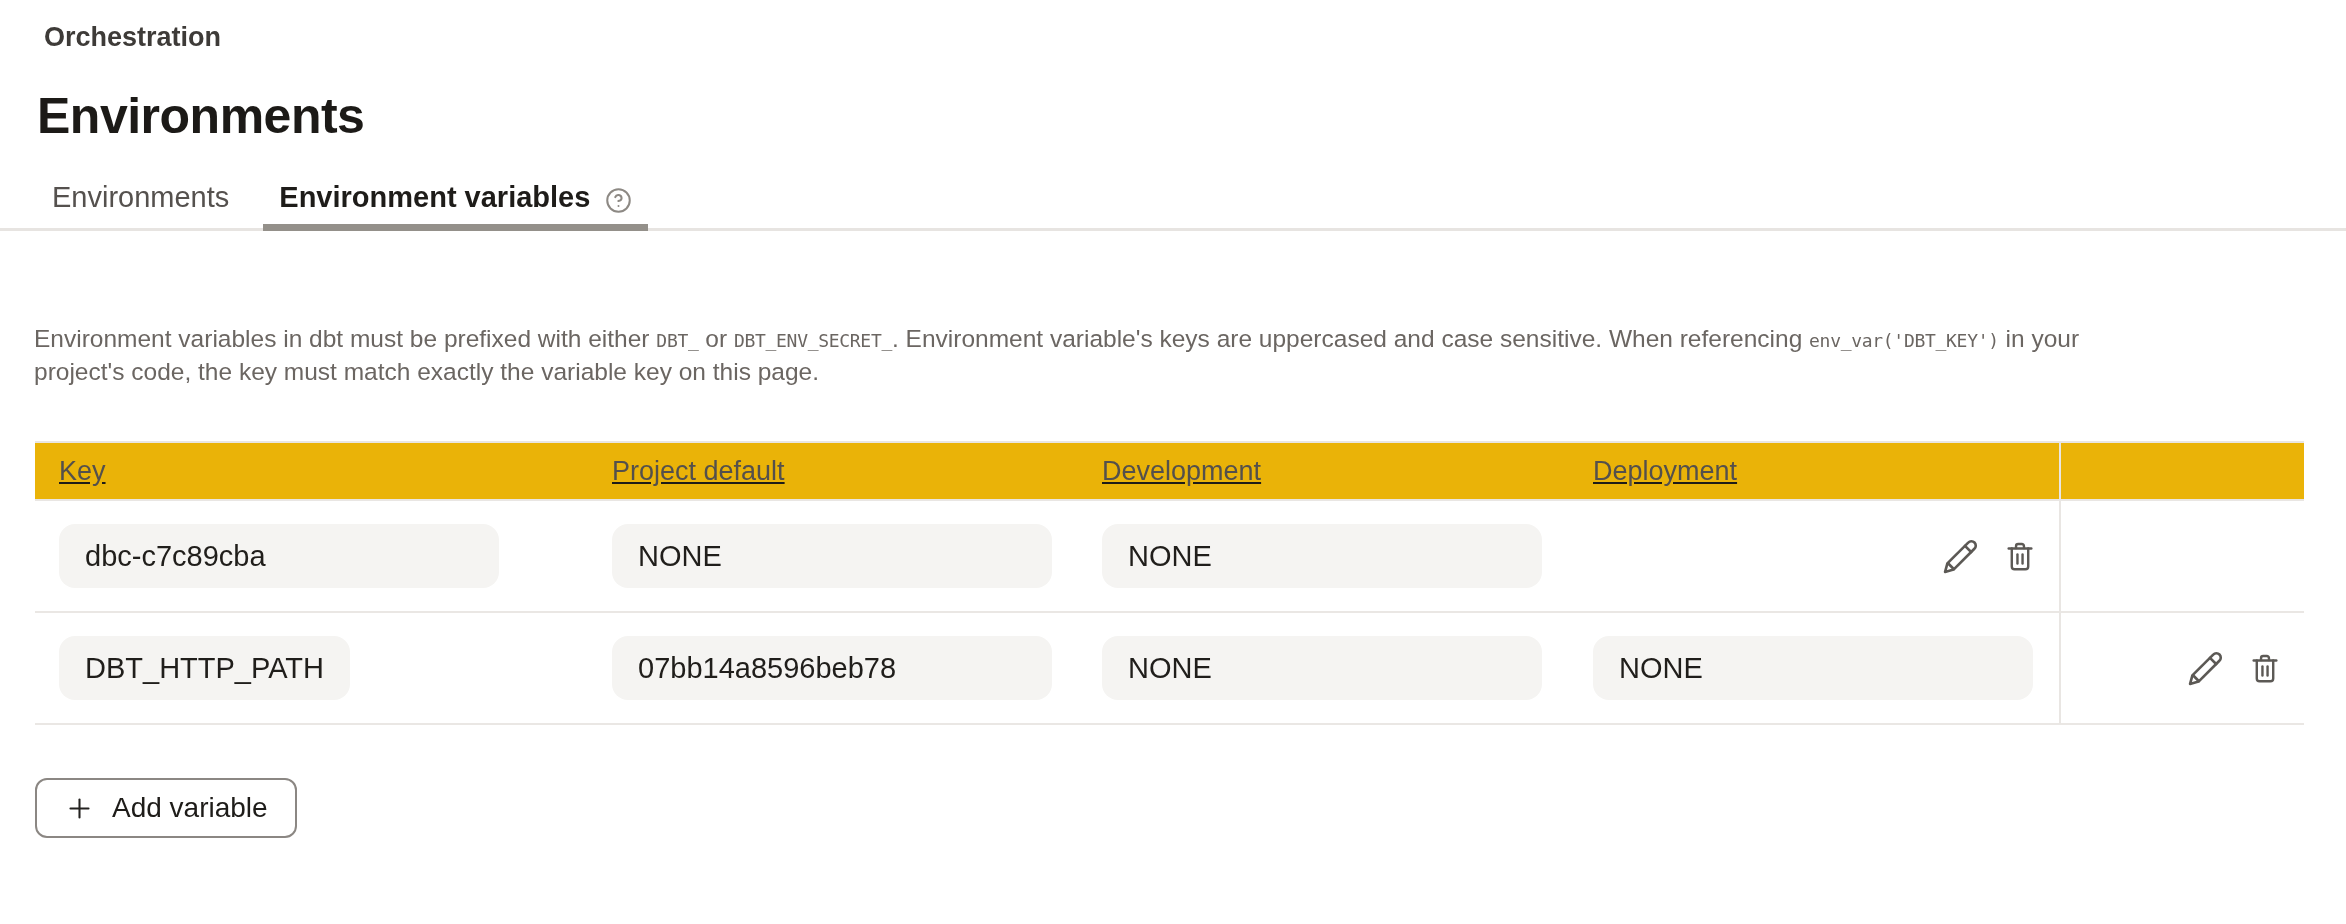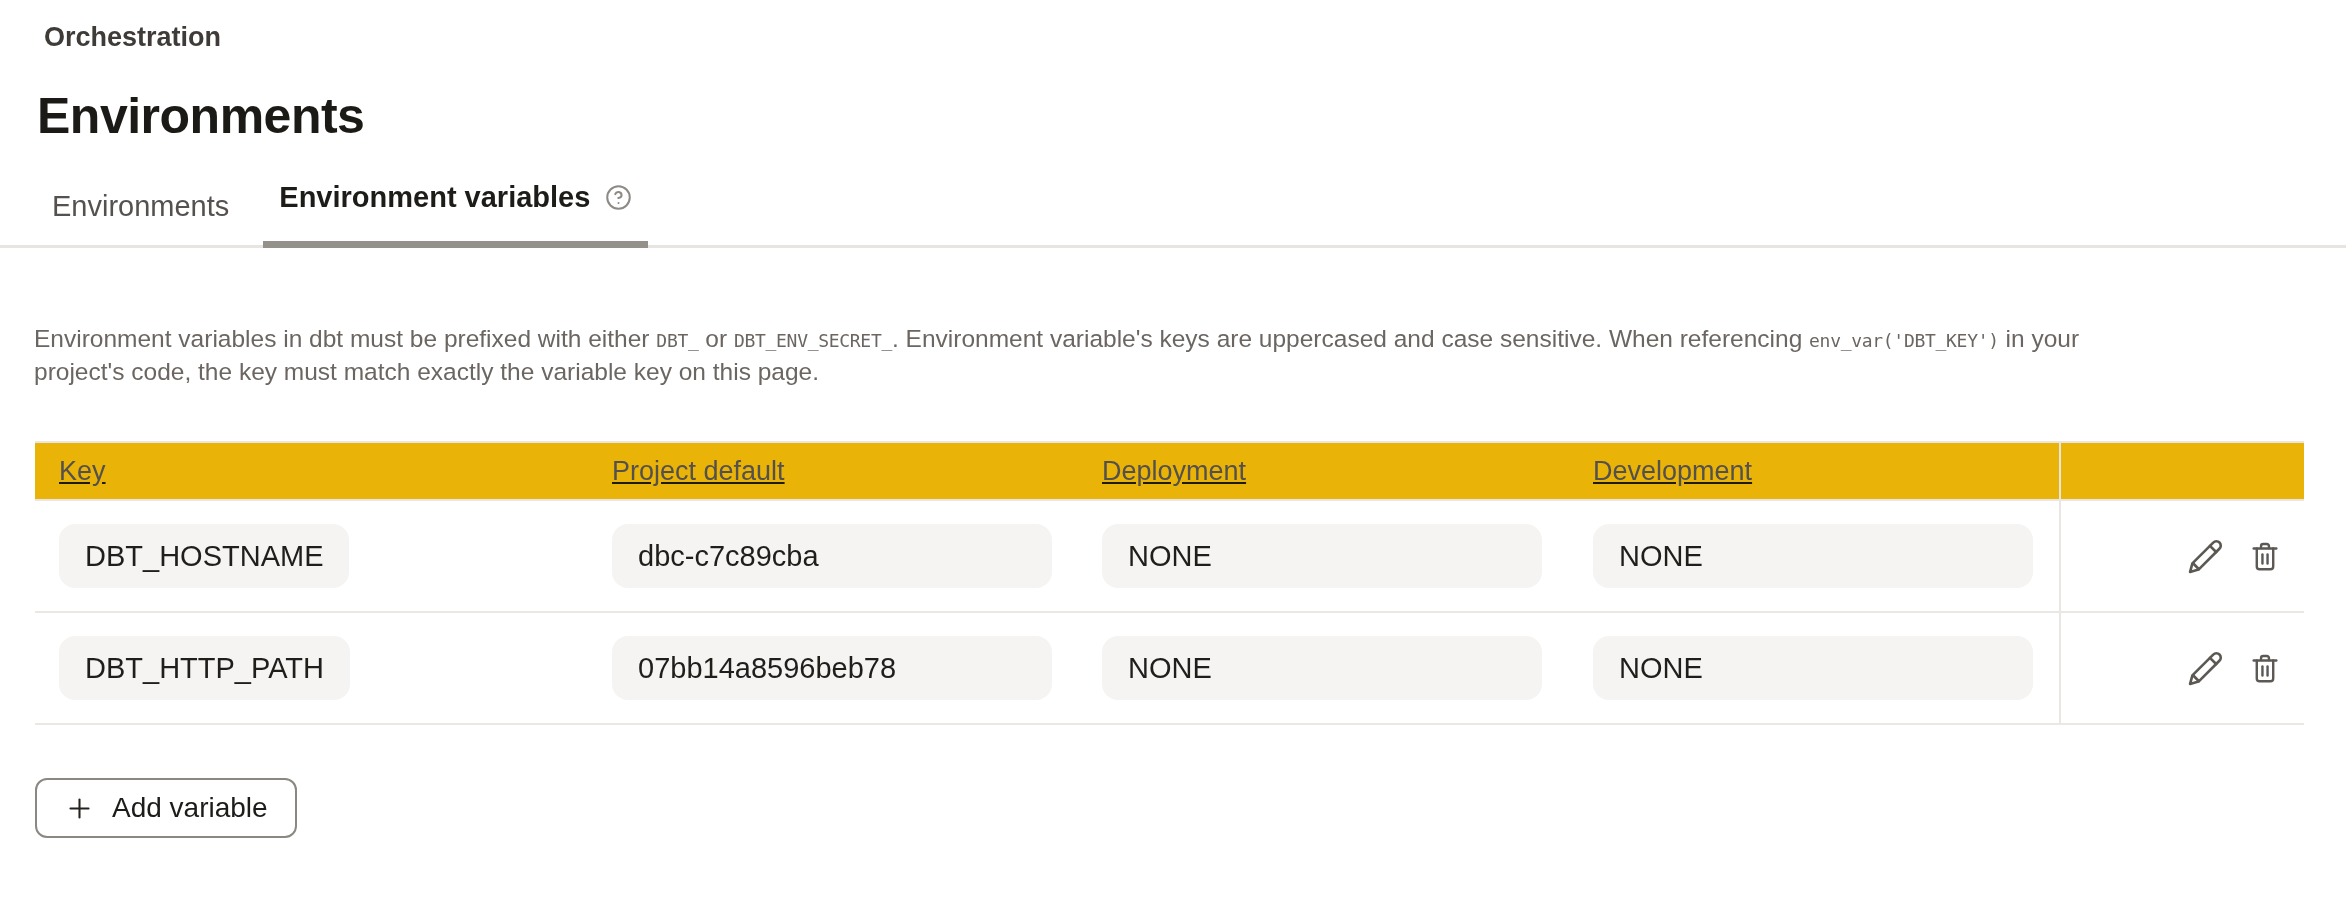--- a/index.html
+++ b/index.html
@@ -60,21 +60,22 @@
     line-height: 34px;
     font-weight: 500;
     color: #55514e;
     cursor: pointer;
     white-space: nowrap;
   }
   .tab.active {
     color: #1e1c19;
     font-weight: 600;
     border-bottom: 7px solid #94908a;
-    padding-bottom: 27px;
+    padding-bottom: 10px;
+    align-items: flex-end;
   }
   .help-icon { display: inline-flex; align-items: center; }
   .help-icon svg { display: block; }
 
   
   .desc {
     position: absolute;
     left: 34px;
     top: 324px;
     width: 2110px;
@@ -204,29 +205,26 @@
     </div>
   </div>
 
   <p class="desc"><span>Environment variables in dbt must be prefixed with either </span><span class="mono">DBT_</span><span> or </span><span class="mono">DBT_ENV_SECRET_</span><span>. Environment variable's keys are uppercased and case sensitive. When referencing </span><span class="mono">env_var('DBT_KEY')</span><span> in your project's code, the key must match exactly the variable key on this page.</span></p>
 
   <div class="envtable">
 
     <div class="thead">
       <div class="th">Key</div>
       <div class="th">Project default</div>
+      <div class="th">Development</div>
       <div class="th">Deployment</div>
-      <div class="th">Development</div>
       <div class="th"></div>
     </div>
 
     <div class="trow">
-      <div>
-        <span class="pill">DBT_HOSTNAME</span>
-      </div>
       <div>
         <span class="pill value">dbc-c7c89cba</span>
       </div>
       <div>
         <span class="pill value">NONE</span>
       </div>
       <div>
         <span class="pill value">NONE</span>
       </div>
       <div class="cell-actions">

